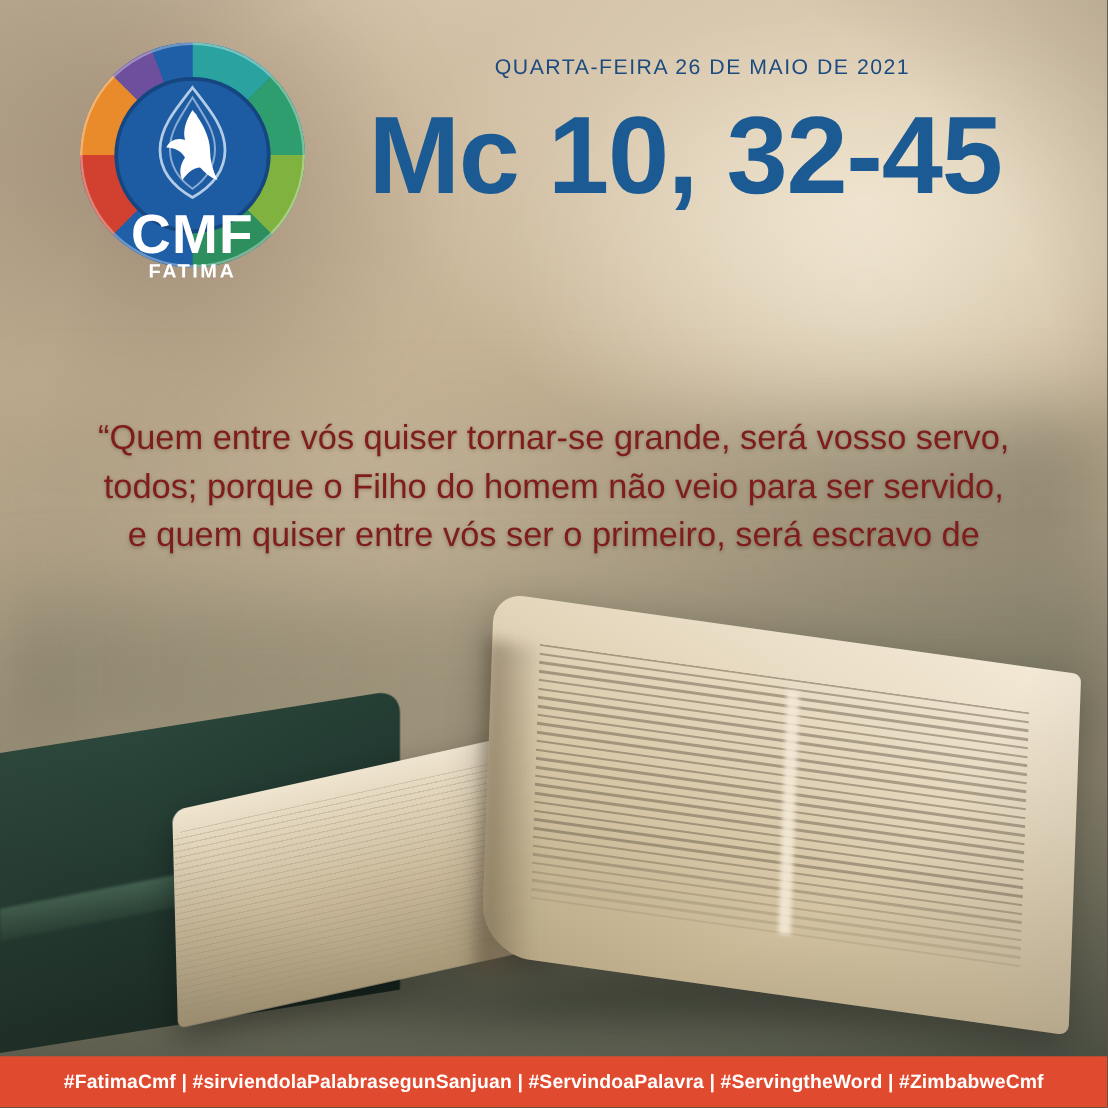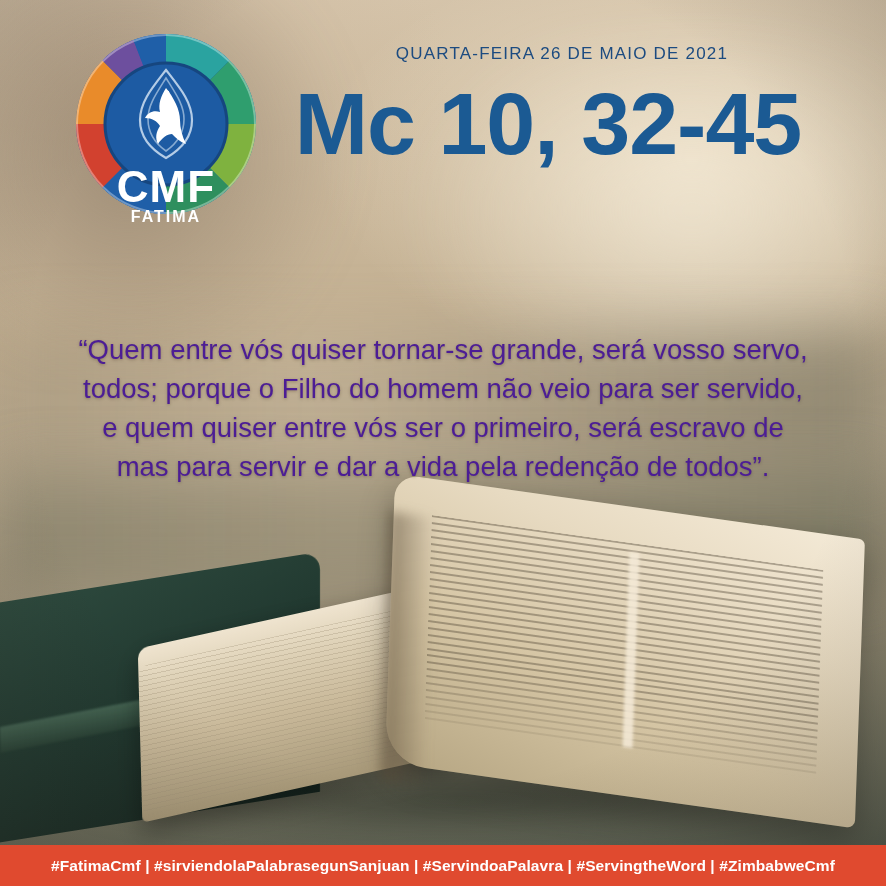--- a/index.html
+++ b/index.html
@@ -149,21 +149,21 @@
   }
   .vignette {
     position: absolute; inset: 0;
     background: radial-gradient(ellipse 85% 85% at 50% 42%, rgba(0,0,0,0) 55%, rgba(40,34,26,0.30) 100%);
     pointer-events: none;
   }
 
   
   .logo {
     position: absolute;
-    left: 68px;
+    left: 56px;
     top: 26px;
     width: 196px;
     height: 196px;
   }
   .logo svg { display: block; }
 
   
   .date-line {
     position: absolute;
     left: 262px;
@@ -190,21 +190,21 @@
     white-space: nowrap;
   }
 
   
   .quote {
     position: absolute;
     left: 18px;
     top: 330px;
     width: 850px;
     text-align: center;
-    color: #4c1d95;
+    color: #7f1d1d;
     font-size: 27.5px;
     line-height: 39px;
     font-weight: 400;
     text-shadow: 0 1px 3px rgba(60,45,30,0.35);
   }
 
   
   .footer {
     position: absolute;
     left: 0;
@@ -295,20 +295,19 @@
     </svg>
   </div>
 
   <div class="date-line">QUARTA-FEIRA 26 DE MAIO DE 2021</div>
   <div class="ref-line">Mc 10, 32-45</div>
 
   <div class="quote">
     <div>“Quem entre vós quiser tornar-se grande, será vosso servo,</div>
     <div>todos; porque o Filho do homem não veio para ser servido,</div>
     <div>e quem quiser entre vós ser o primeiro, será escravo de</div>
-    <div>mas para servir e dar a vida pela redenção de todos”.</div>
   </div>
 
   <div class="footer">
     <span class="footer-text">#FatimaCmf | #sirviendolaPalabrasegunSanjuan | #ServindoaPalavra | #ServingtheWord | #ZimbabweCmf</span>
   </div>
 
 </div>
 
 </body></html>

